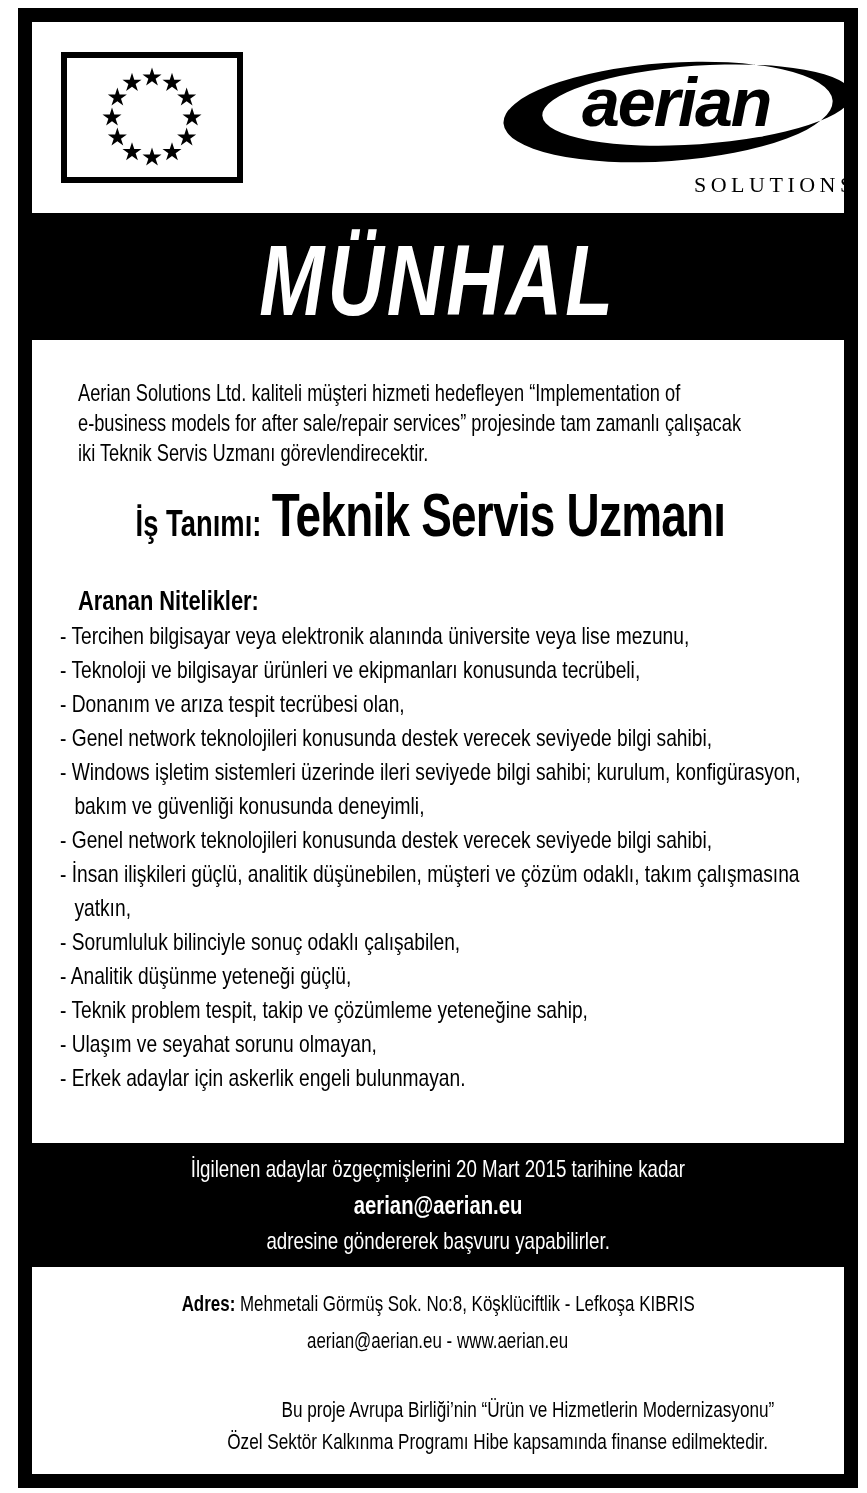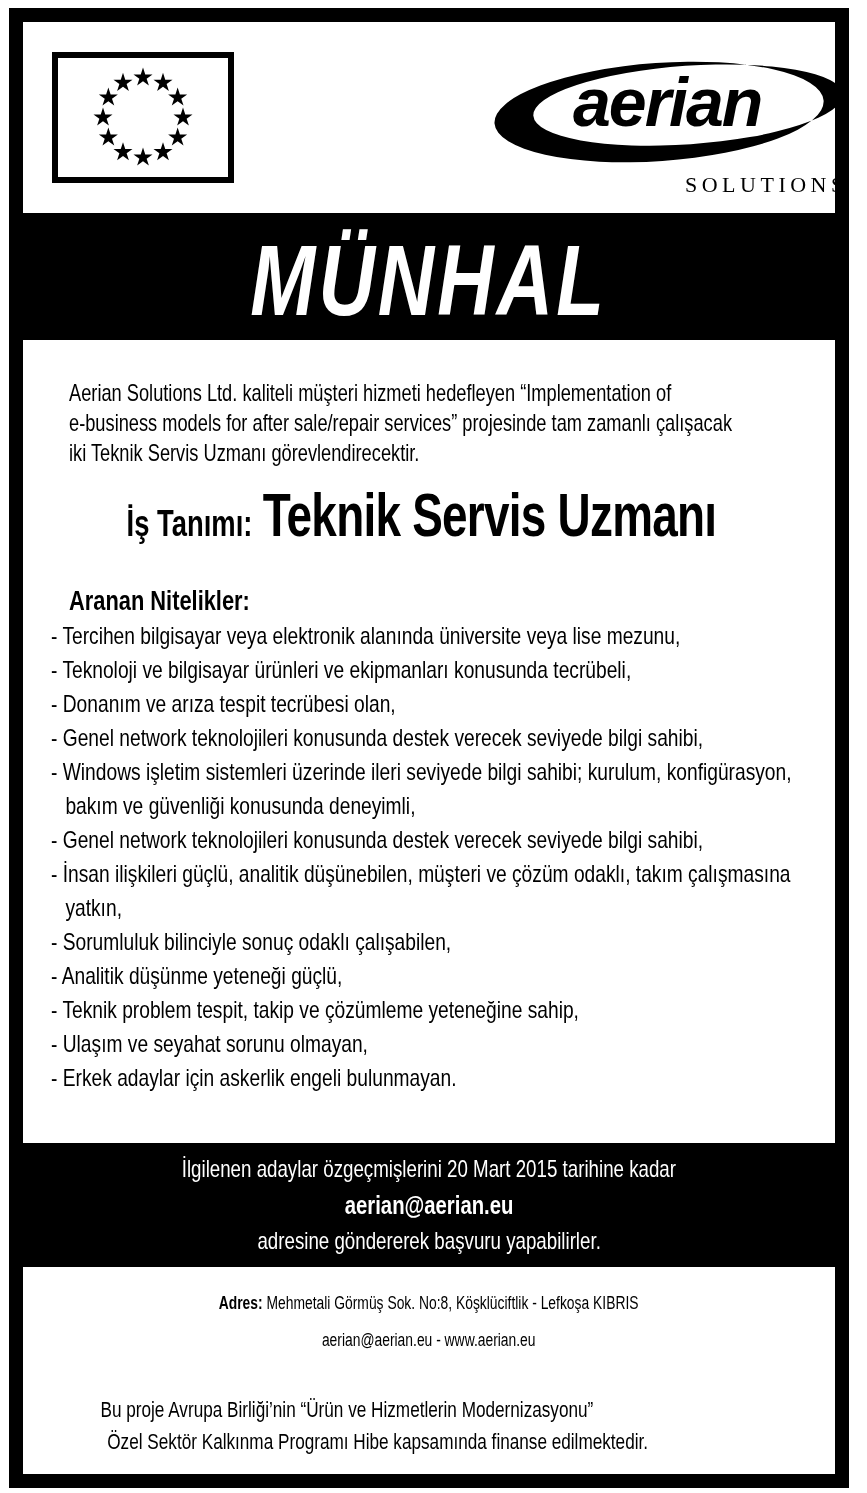--- a/index.html
+++ b/index.html
@@ -1,21 +1,21 @@
 <!DOCTYPE html>
 <html><head>
 <meta charset="utf-8">
 <style>
   html,body{margin:0;padding:0;background:#fff;}
   .page{
     position:relative;width:867px;height:1493px;background:#fff;overflow:hidden;
     font-family:"Liberation Sans",sans-serif;color:#000;
   }
   .frame{
-    position:absolute;left:9px;top:8px;width:840px;height:1480px;
+    position:absolute;left:18px;top:8px;width:840px;height:1480px;
     border:14px solid #000;box-sizing:border-box;background:#fff;
   }
   .inner{position:relative;width:812px;height:1452px;}
 
   
   .eu-flag{position:absolute;left:29px;top:30px;width:182px;height:131px;}
   .logo{position:absolute;left:466px;top:34px;width:346px;height:120px;}
   .logo svg.swoosh{position:absolute;left:0;top:2px;width:346px;height:108px;}
   .brand{
     position:absolute;left:84px;top:12px;font-size:68px;font-weight:bold;font-style:italic;
@@ -62,26 +62,26 @@
   .apply{
     position:absolute;left:0;top:1121px;width:812px;height:124px;background:#000;color:#fff;
     display:flex;flex-direction:column;align-items:center;justify-content:center;gap:6px;
     text-align:right;
   }
   .cond-c{display:inline-block;transform:scaleX(0.78);transform-origin:50% 50%;white-space:nowrap;}
   .apply-line{font-size:24px;line-height:26px;}
   .apply-email{font-size:26px;font-weight:bold;line-height:34px;}
 
   
-  .contact{position:absolute;left:0;top:1263px;width:812px;text-align:center;font-size:18px;line-height:37px;}
+  .contact{position:absolute;left:0;top:1263px;width:812px;text-align:center;font-size:22px;line-height:37px;}
   .contact .cond-c{transform:scaleX(0.77);}
   .b{font-weight:bold;}
 
   
-  .funding{position:absolute;left:0;top:1372px;width:812px;text-align:left;font-size:22px;line-height:32px;padding-left:8px;}
+  .funding{position:absolute;left:0;top:1372px;width:812px;text-align:right;font-size:22px;line-height:32px;}
 </style>
 </head>
 <body>
 
 <div class="page">
   <div class="frame">
     <div class="inner">
 
       <svg class="eu-flag" viewBox="0 0 182 131" xmlns="http://www.w3.org/2000/svg">
         <defs>

